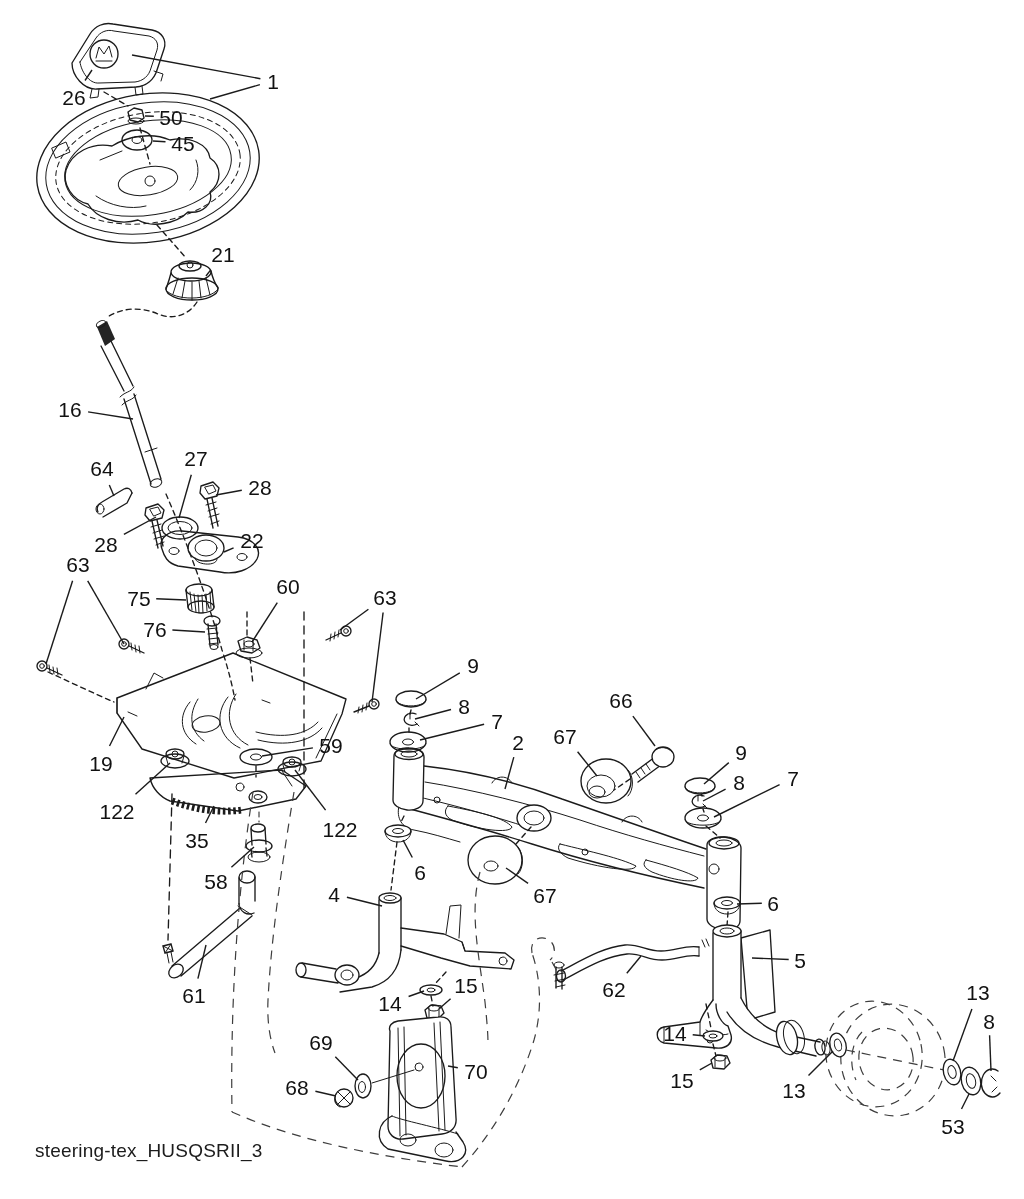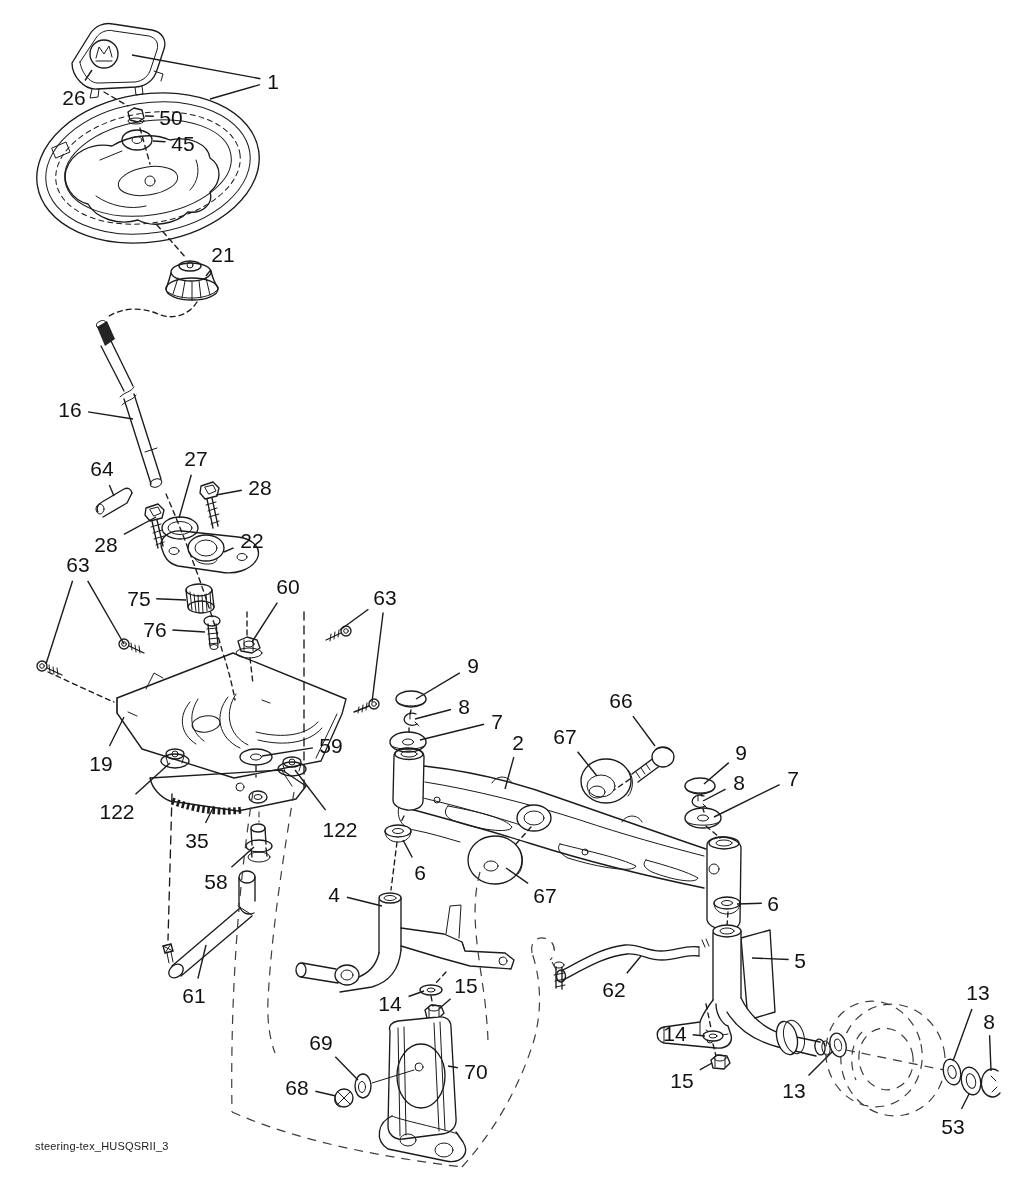--- a/index.html
+++ b/index.html
@@ -1,21 +1,21 @@
 <!DOCTYPE html>
 <html><head>
 <meta charset="utf-8">
 <style>
   html,body{margin:0;padding:0;background:#ffffff;}
   body{font-family:"Liberation Sans", sans-serif;}
   .stage{position:relative;width:1024px;height:1199px;background:#fff;overflow:hidden;}
   svg{position:absolute;left:0;top:0;}
   .footer-label{
     position:absolute;left:35px;top:1140px;
-    font-size:11px;color:#1c1c1c;letter-spacing:0.2px;
+    font-size:19px;color:#1c1c1c;letter-spacing:0.2px;
     font-family:"Liberation Sans", sans-serif;
   }
   .art{stroke:#1b1b1b;fill:none;stroke-width:1.35;stroke-linecap:round;stroke-linejoin:round;}
   .thin{stroke-width:1.0;}
   .dash{stroke-dasharray:8 6;}
   .dashsm{stroke-dasharray:5 4;}
   .ghost{stroke:#3d3d3d;stroke-width:1.2;stroke-dasharray:9 7;}
   .whitefill{fill:#ffffff;}
   .darkfill{fill:#242424;stroke:none;}
   .teeth{stroke-width:7;stroke-dasharray:2.6 2.6;stroke-linecap:butt;}

